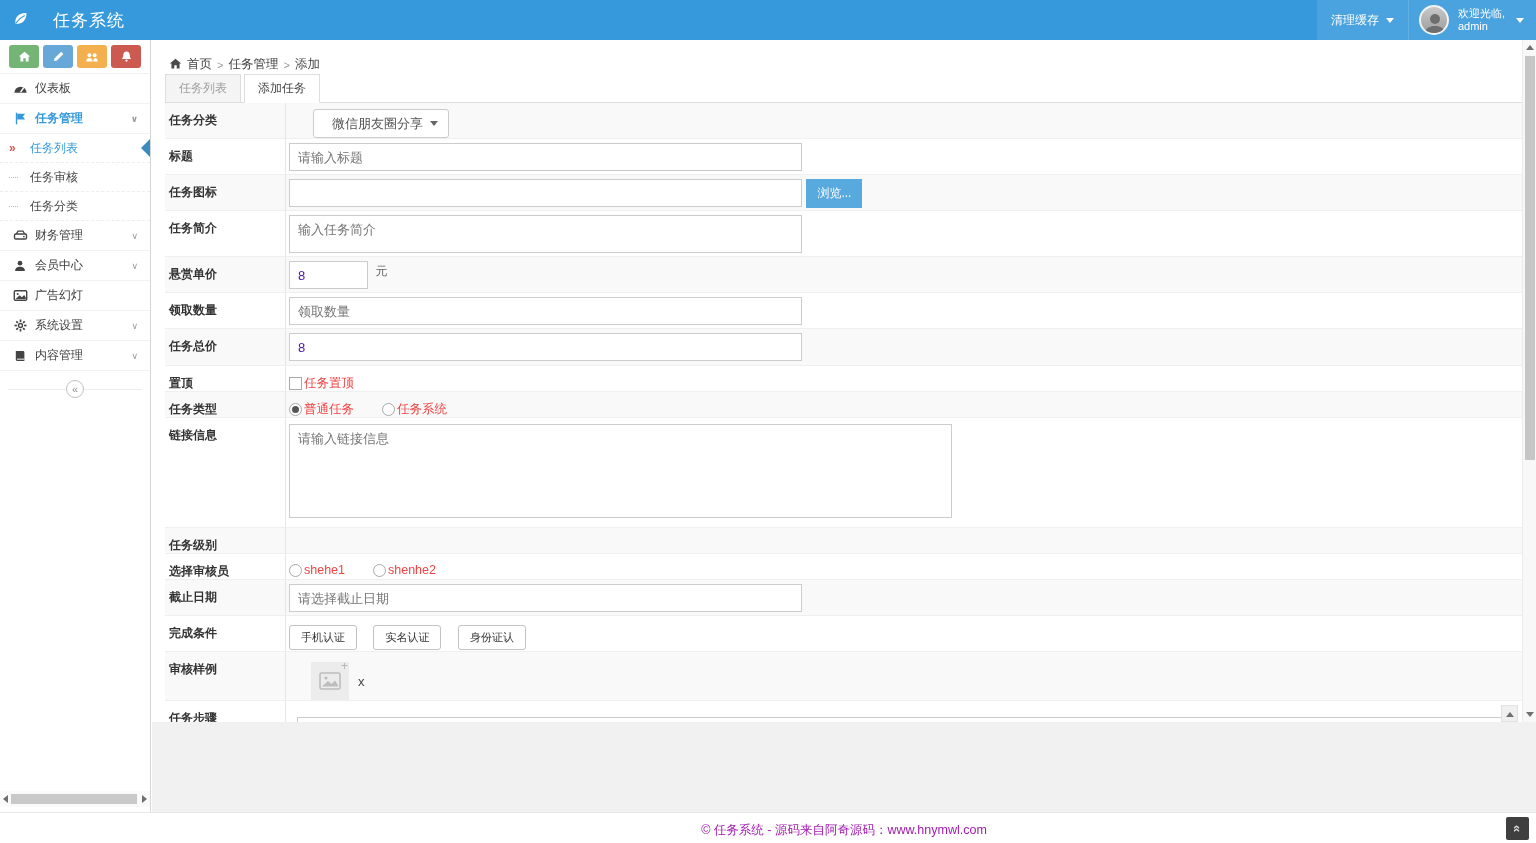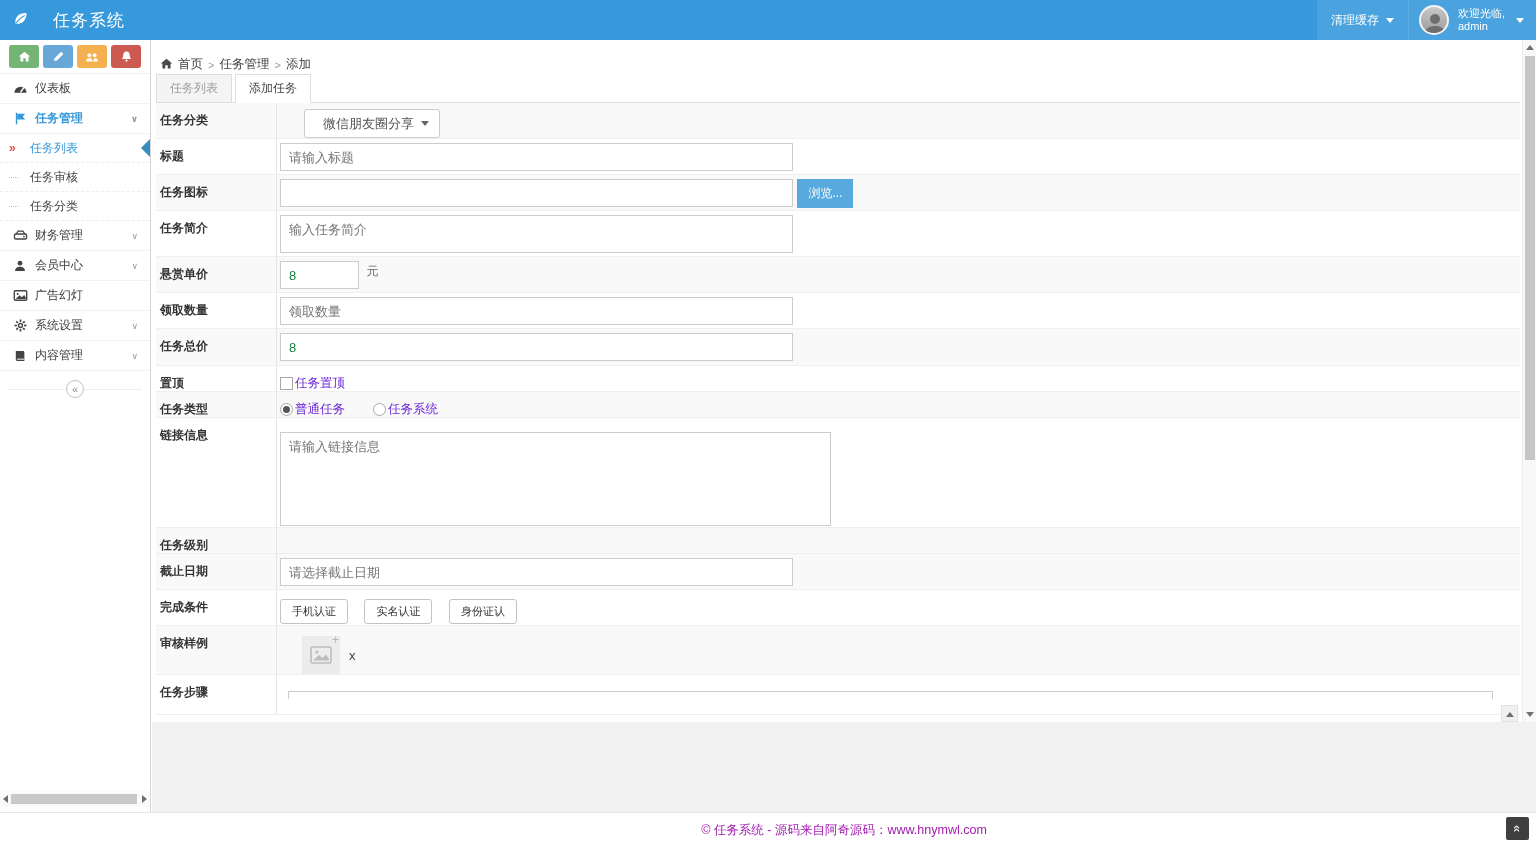--- a/index.html
+++ b/index.html
@@ -37,44 +37,44 @@
   .s-item.active .atri { position:absolute; right:0; top:50%; margin-top:-9px; width:0; height:0; border-top:9px solid transparent; border-bottom:9px solid transparent; border-right:9px solid #3a8bbf; }
   .collapse-zone { position:relative; height:34px; margin-top:2px; }
   .collapse-zone .line { position:absolute; left:8px; right:8px; top:16px; border-top:1px solid #eee; }
   .collapse-btn { position:absolute; left:50%; top:7px; margin-left:-9px; width:18px; height:18px; border:1px solid #c2c2c2; border-radius:50%; background:#fff; color:#8c8c8c; font-size:11px; line-height:16px; text-align:center; cursor:pointer; }
   .h-scroll { position:absolute; left:0; top:751px; width:150px; height:16px; background:#fafafa; }
   .h-scroll .thumb { position:absolute; left:11px; top:3px; width:126px; height:10px; background:#c9c9c9; }
   .tri-left { position:absolute; left:3px; top:4px; width:0; height:0; border-top:4px solid transparent; border-bottom:4px solid transparent; border-right:5px solid #6e6e6e; }
   .tri-right { position:absolute; right:3px; top:4px; width:0; height:0; border-top:4px solid transparent; border-bottom:4px solid transparent; border-left:5px solid #6e6e6e; }
 
   
-  .main { position:absolute; left:151px; top:40px; width:1370px; height:682px; background:#fff; overflow:hidden; }
+  .main { position:absolute; left:160px; top:40px; width:1370px; height:682px; background:#fff; overflow:hidden; }
   .breadcrumb { display:flex; align-items:center; gap:5px; padding:13px 0 0 9px; font-size:12.5px; color:#444; height:36px; }
   .breadcrumb .sep { color:#999; font-size:11px; }
   .tabs { display:flex; align-items:flex-end; height:26px; margin:1px 0 0 5px; border-bottom:1px solid #ddd; width:1364px; }
   .tab { font-size:12px; padding:5px 13px; border:1px solid #ddd; margin-right:3px; cursor:pointer; position:relative; top:1px; }
   .tab.inactive { background:#f4f4f4; color:#9d9d9d; }
   .tab.active { background:#fff; color:#444; border-bottom:1px solid #fff; }
 
   
   .form { margin:0 0 0 5px; width:1364px; }
   .frow { display:flex; border-bottom:1px solid #efefef; }
   .frow.odd { background:#f9f9f9; }
   .frow.even { background:#fff; }
   .flabel { width:121px; flex:0 0 121px; border-right:1px solid #e6e6e6; font-size:12px; font-weight:bold; color:#333; padding:9px 4px 0 4px; }
   .fcontent { flex:1; padding:4px 0 0 3px; position:relative; }
-  .txt { border:1px solid #ccc; background:#fff; height:28px; font-size:13px; color:#15803d; padding:0 8px; font-family:inherit; outline:none; }
+  .txt { border:1px solid #ccc; background:#fff; height:28px; font-size:13px; color:#4c1d95; padding:0 8px; font-family:inherit; outline:none; }
   .txt.std { width:513px; }
   .txt.small { width:79px; }
   textarea.txt { resize:none; padding-top:5px; }
   .selectbox { margin:2px 0 0 24px; width:136px; height:29px; border:1px solid #ccc; border-radius:3px; background:#fff; display:flex; align-items:center; padding:0 10px 0 18px; font-size:13px; color:#555; cursor:pointer; position:relative; }
   .selectbox .sel-caret { position:absolute; right:10px; width:0; height:0; border-left:4px solid transparent; border-right:4px solid transparent; border-top:5px solid #666; }
   .browse-btn { display:inline-block; vertical-align:top; height:29px; width:56px; background:#57a9de; color:#fff; border:none; font-size:12px; cursor:pointer; font-family:inherit; }
   .unit { display:inline-block; vertical-align:top; font-size:12px; color:#666; margin:2px 0 0 3px; }
-  .chk-line,.radio-line { display:flex; align-items:center; padding-top:5px; font-size:12.5px; color:#6d28d9; }
+  .chk-line,.radio-line { display:flex; align-items:center; padding-top:5px; font-size:12.5px; color:#ef4444; }
   .checkbox { width:13px; height:13px; border:1px solid #a9a9a9; background:#fff; display:inline-block; margin-right:2px; }
   .radio { width:13px; height:13px; border:1px solid #a9a9a9; border-radius:50%; background:#fff; display:inline-flex; align-items:center; justify-content:center; margin-right:2px; }
   .radio.checked:after { content:""; width:7px; height:7px; border-radius:50%; background:#555; }
   .radio-gap { margin-left:28px; display:inline-flex; align-items:center; }
   .cond-btn { display:inline-block; background:#fff; border:1px solid #c3c3c3; border-radius:3px; font-size:11px; color:#333; padding:4px 11px; margin:5px 12px 0 0; cursor:pointer; font-family:inherit; }
   .sample-wrap { display:flex; align-items:center; margin:6px 0 0 22px; }
   .pic-ph { width:38px; height:38px; background:#ececec; position:relative; display:flex; align-items:center; justify-content:center; }
   .pic-ph .plus { position:absolute; right:1px; top:-3px; color:#b5b5b5; font-size:12px; }
   .sample-x { font-size:13px; color:#444; margin-left:9px; }
   .steps-sliver { margin:12px 0 0 8px; width:1205px; height:8px; border:1px solid #ccc; border-bottom:none; background:#fff; }
@@ -369,28 +369,41 @@
             <span class="radio"></span>
             <span>任务系统</span>
           </span>
         </div>
       </div>
     </div>
 
     <div class="frow even h110">
       <div class="flabel">链接信息</div>
       <div class="fcontent">
-        <textarea class="txt" style="width: 551px; height: 94px; margin-top: 10px; font-family: Liberation Mono, monospace;" placeholder="请输入链接信息"></textarea>
+        <textarea class="txt" style="width: 663px; height: 94px; margin-top: 2px; font-family: Liberation Mono, monospace;" placeholder="请输入链接信息"></textarea>
       </div>
     </div>
 
     <div class="frow odd h26">
       <div class="flabel">任务级别</div>
     </div>
 
+    <div class="frow even h26">
+      <div class="flabel">选择审核员</div>
+      <div class="fcontent">
+        <div class="radio-line">
+          <span class="radio"></span>
+          <span>shehe1</span>
+          <span class="radio-gap">
+            <span class="radio"></span>
+            <span>shenhe2</span>
+          </span>
+        </div>
+      </div>
+    </div>
 
     <div class="frow odd h36">
       <div class="flabel">截止日期</div>
       <div class="fcontent">
         <input class="txt std" placeholder="请选择截止日期" style="">
       </div>
     </div>
 
     <div class="frow even h36">
       <div class="flabel">完成条件</div>

